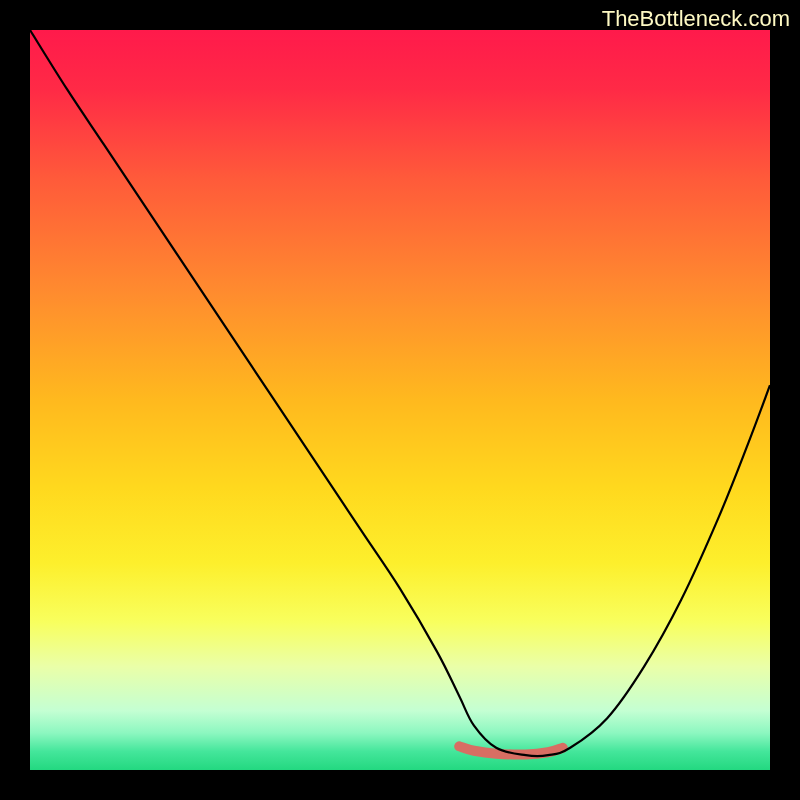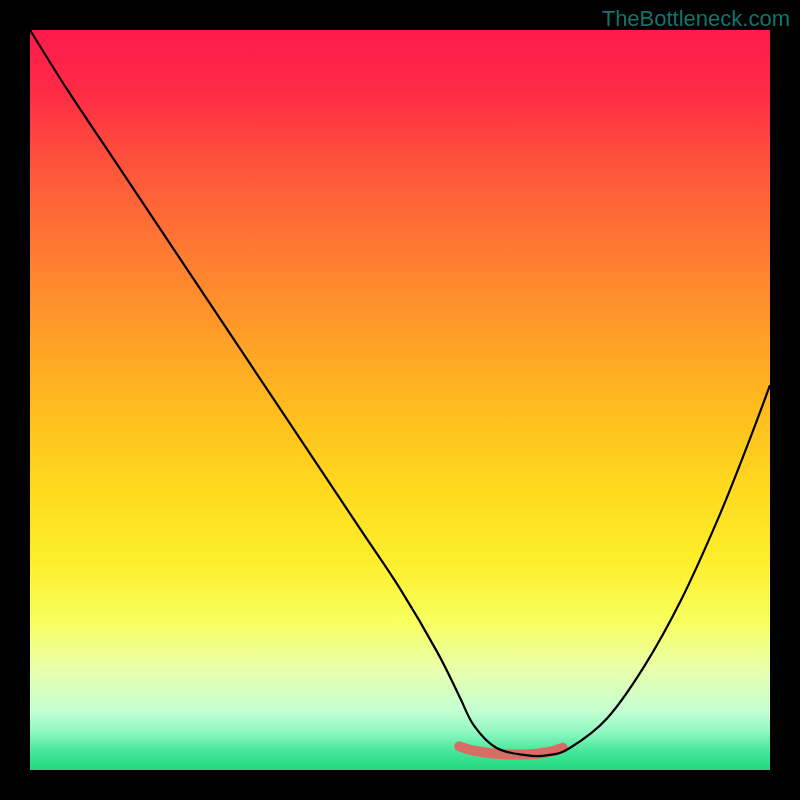--- a/index.html
+++ b/index.html
@@ -1,17 +1,17 @@
 <!DOCTYPE html>
 <html><head>
 <meta charset="utf-8">
 <style>
   * { margin: 0; padding: 0; box-sizing: border-box; }
   body { width: 800px; height: 800px; background: #000; position: relative; font-family: Arial, sans-serif; }
-  .watermark { position: absolute; top: 6px; right: 10px; color: #0f766e; font-size: 22px; z-index: 10; }
+  .watermark { position: absolute; top: 6px; right: 10px; color: #fef9c3; font-size: 22px; z-index: 10; }
   .chart-area { position: absolute; left: 30px; top: 30px; width: 740px; height: 740px; }
   .gradient-bg { position: absolute; inset: 0; }
   .line-layer { position: absolute; inset: 0; }
   .highlight { stroke: #d86e63; stroke-width: 10; stroke-linecap: round; fill: none; }
   .curve { stroke: #000; stroke-width: 2.2; fill: none; }
 </style>
 </head>
 <body>
 
 <div class="watermark">TheBottleneck.com</div>

